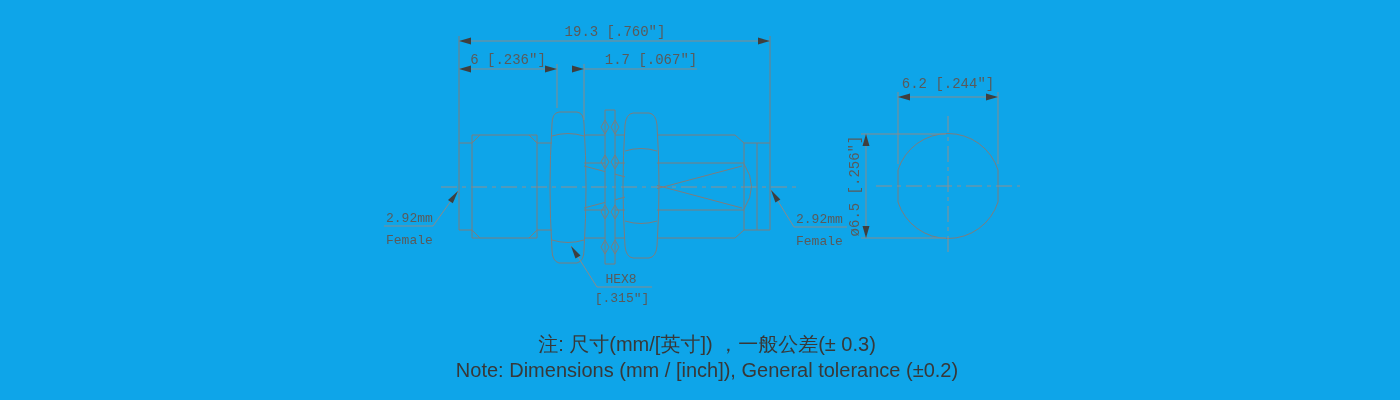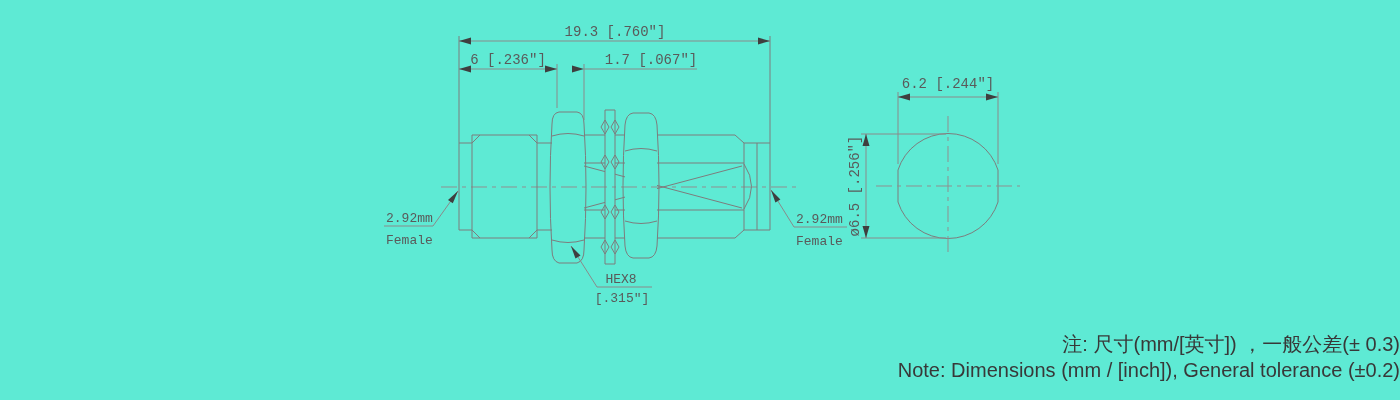--- a/index.html
+++ b/index.html
@@ -1,32 +1,32 @@
 <!DOCTYPE html>
 <html><head>
 <meta charset="utf-8">
 <style>
   html,body{margin:0;padding:0;}
   .canvas{
     position:relative;
     width:1400px;height:400px;
-    background:#5eead4;
+    background:#0ea5e9;
     overflow:hidden;
     font-family:"Liberation Sans",sans-serif;
   }
   svg{display:block;}
   .ln{stroke:#7d7d7d;stroke-width:1;fill:none;}
   .thin{stroke:#8a8a8a;stroke-width:1;fill:none;}
   .cl{stroke:#8f8f8f;stroke-width:1;fill:none;stroke-dasharray:16 5 4 5;}
   .arr{fill:#3f3f3f;stroke:none;}
   .dimtxt{font-family:"Liberation Mono",monospace;font-size:14px;fill:#5a5a5a;}
   .lbltxt{font-family:"Liberation Mono",monospace;font-size:13px;fill:#5a5a5a;}
   .notes{
     position:absolute;left:14px;right:0;top:331px;
-    text-align:right;color:#383838;
+    text-align:center;color:#383838;
   }
   .note-line{font-size:20px;line-height:26px;}
 </style>
 </head>
 <body>
 
 <div class="canvas">
 
   <svg width="1400" height="315" viewBox="0 0 1400 315">
 

